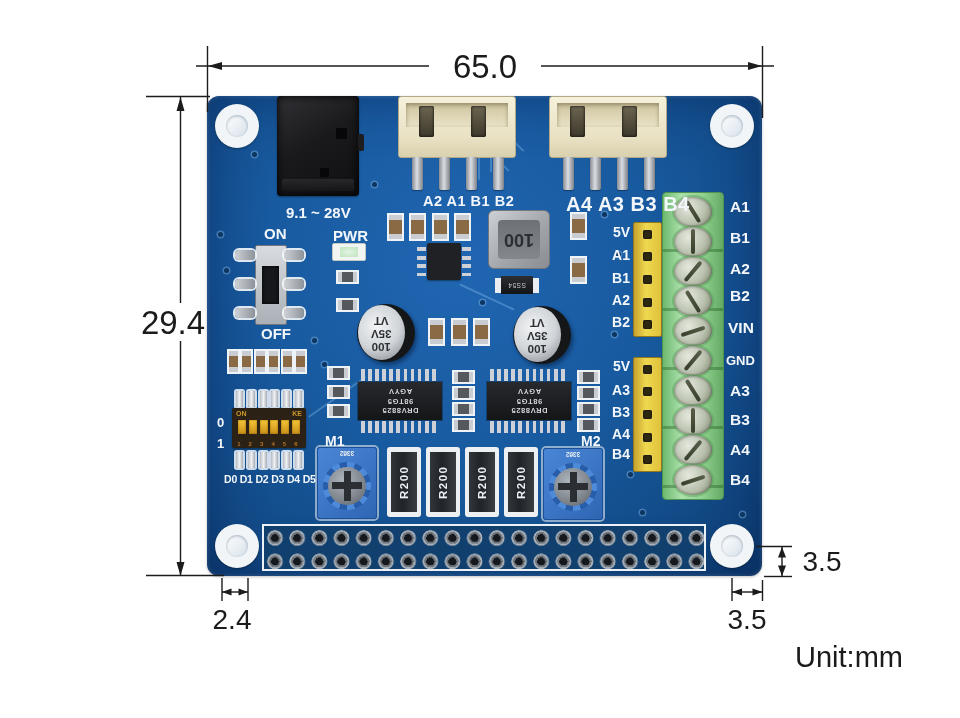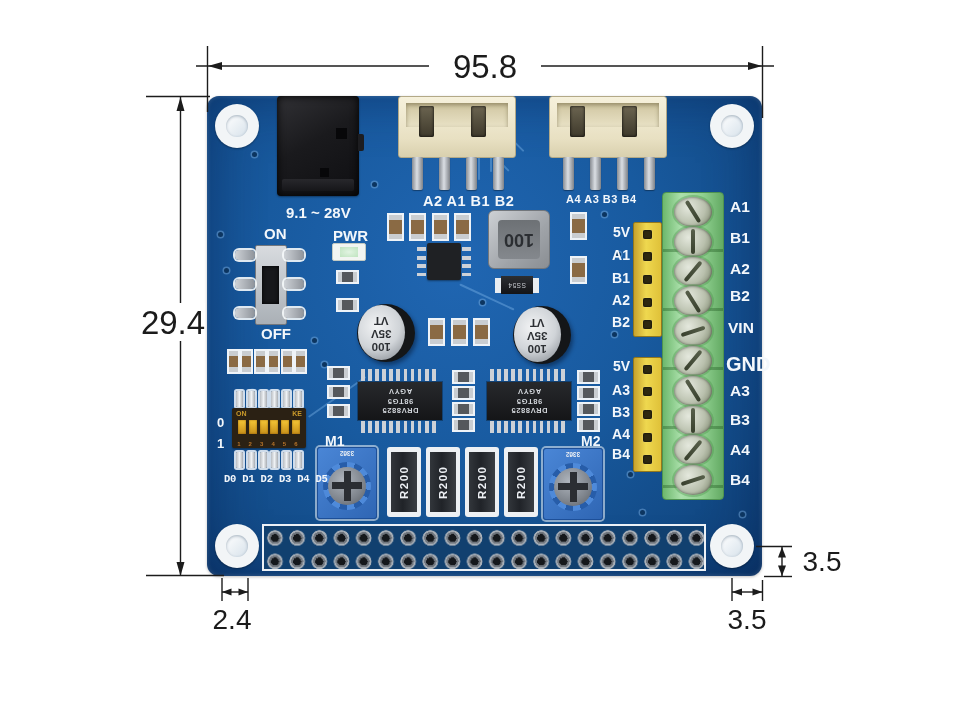--- a/index.html
+++ b/index.html
@@ -417,45 +417,45 @@
     <div class="screw"></div>
     <div class="screw"></div>
     <div class="screw"></div>
   </div>
 
   <div class="lbl" style="left:286px;top:205px;font-size:15px;">9.1 ~ 28V</div>
   <div class="lbl" style="left:264px;top:226px;font-size:15px;">ON</div>
   <div class="lbl" style="left:261px;top:326px;font-size:15px;">OFF</div>
   <div class="lbl" style="left:333px;top:228px;font-size:15px;">PWR</div>
   <div class="lbl" style="left:423px;top:194px;font-size:14.5px;letter-spacing:.5px;">A2 A1 B1 B2</div>
-  <div class="lbl" style="left:566px;top:194px;font-size:11px;letter-spacing:.5px;">A4 A3 B3 B4</div>
+  <div class="lbl" style="left:566px;top:194px;font-size:20px;letter-spacing:.5px;">A4 A3 B3 B4</div>
   <div class="lbl" style="left:325px;top:434px;font-size:14px;">M1</div>
   <div class="lbl" style="left:581px;top:434px;font-size:14px;">M2</div>
   <div class="lbl" style="left:217px;top:416px;font-size:13px;">0</div>
   <div class="lbl" style="left:217px;top:437px;font-size:13px;">1</div>
-  <div class="lbl" style="left:224px;top:474px;font-size:10.5px;letter-spacing:-0.2px;font-family:Liberation Mono, monospace;">D0 D1 D2 D3 D4 D5</div>
+  <div class="lbl" style="left:224px;top:474px;font-size:10.5px;letter-spacing:-0.2px;">D0 D1 D2 D3 D4 D5</div>
 
   <div class="lbl" style="left:604px;top:225px;width:26px;text-align:right;font-size:14px;">5V</div>
   <div class="lbl" style="left:604px;top:248px;width:26px;text-align:right;font-size:14px;">A1</div>
   <div class="lbl" style="left:604px;top:271px;width:26px;text-align:right;font-size:14px;">B1</div>
   <div class="lbl" style="left:604px;top:293px;width:26px;text-align:right;font-size:14px;">A2</div>
   <div class="lbl" style="left:604px;top:315px;width:26px;text-align:right;font-size:14px;">B2</div>
 
   <div class="lbl" style="left:604px;top:359px;width:26px;text-align:right;font-size:14px;">5V</div>
   <div class="lbl" style="left:604px;top:383px;width:26px;text-align:right;font-size:14px;">A3</div>
   <div class="lbl" style="left:604px;top:405px;width:26px;text-align:right;font-size:14px;">B3</div>
   <div class="lbl" style="left:604px;top:427px;width:26px;text-align:right;font-size:14px;">A4</div>
   <div class="lbl" style="left:604px;top:447px;width:26px;text-align:right;font-size:14px;">B4</div>
 
   <div class="lbl" style="left:730px;top:199px;font-size:15.5px;">A1</div>
   <div class="lbl" style="left:730px;top:230px;font-size:15.5px;">B1</div>
   <div class="lbl" style="left:730px;top:261px;font-size:15.5px;">A2</div>
   <div class="lbl" style="left:730px;top:288px;font-size:15.5px;">B2</div>
   <div class="lbl" style="left:728px;top:320px;font-size:15.5px;">VIN</div>
-  <div class="lbl" style="left:726px;top:354px;font-size:20px;">GND</div>
+  <div class="lbl" style="left:726px;top:354px;font-size:13px;">GND</div>
   <div class="lbl" style="left:730px;top:383px;font-size:15.5px;">A3</div>
   <div class="lbl" style="left:730px;top:412px;font-size:15.5px;">B3</div>
   <div class="lbl" style="left:730px;top:442px;font-size:15.5px;">A4</div>
   <div class="lbl" style="left:730px;top:472px;font-size:15.5px;">B4</div>
 
   <svg id="dims" width="960" height="718">
 
     <line x1="196" y1="66" x2="774" y2="66"></line>
     <polygon points="208,66 222,62 222,70"></polygon>
     <polygon points="762,66 748,62 748,70"></polygon>
@@ -480,19 +480,20 @@
     <polygon points="732,592 742,588.5 742,595.5"></polygon>
     <polygon points="762.5,592 752.5,588.5 752.5,595.5"></polygon>
 
     <line x1="756" y1="546.5" x2="792" y2="546.5"></line>
     <line x1="764" y1="576.5" x2="792" y2="576.5"></line>
     <line x1="782" y1="547" x2="782" y2="576"></line>
     <polygon points="782,547 778,557.5 786,557.5"></polygon>
     <polygon points="782,576 778,565.5 786,565.5"></polygon>
   </svg>
 
-  <div class="dimtxt" style="left:429px;top:47px;width:112px;height:38px;font-size:33px;">95.8</div>
+  <div class="dimtxt" style="left:429px;top:47px;width:112px;height:38px;font-size:33px;">65.0</div>
   <div class="dimtxt" style="left:141px;top:303px;width:64px;height:38px;font-size:33px;">29.4</div>
   <div class="dimtxt" style="left:203px;top:604px;width:58px;height:31px;font-size:28px;">2.4</div>
   <div class="dimtxt" style="left:718px;top:604px;width:58px;height:31px;font-size:28px;">3.5</div>
   <div class="dimtxt" style="left:796px;top:546px;width:52px;height:31px;font-size:28px;">3.5</div>
+  <div class="dimtxt" style="left:786px;top:640px;width:126px;height:34px;font-size:29px;">Unit:mm</div>
 
 </div>
 
 </body></html>

